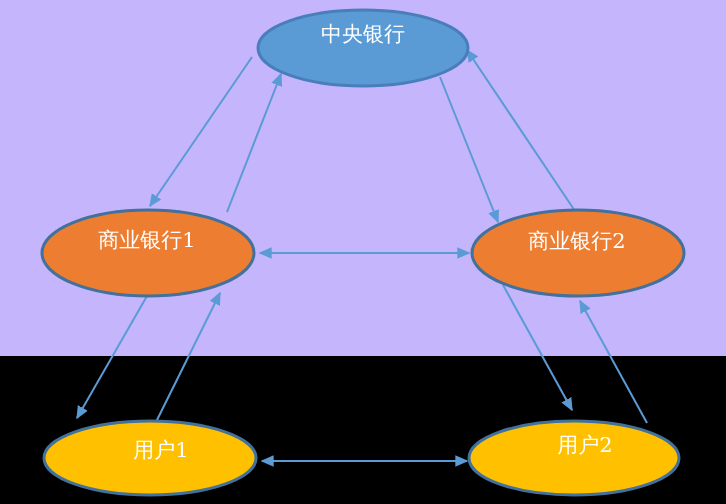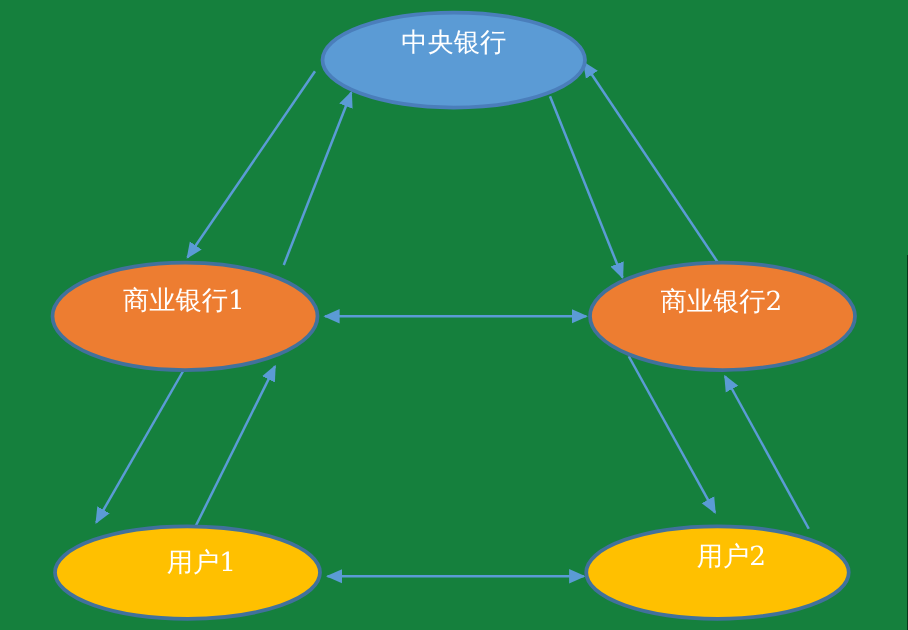--- a/index.html
+++ b/index.html
@@ -7,22 +7,22 @@
     padding: 0;
     background: #000000;
     width: 726px;
     height: 504px;
     overflow: hidden;
     font-family: "DejaVu Serif", "Liberation Serif", serif;
   }
   .canvas {
     position: relative;
     width: 726px;
-    height: 504px;
-    background: #15803d;
+    height: 356px;
+    background: #c4b5fd;
   }
   svg { display: block; }
   text {
     font-family: "DejaVu Serif", "Liberation Serif", serif;
     font-size: 21px;
     fill: #ffffff;
     text-anchor: middle;
     dominant-baseline: central;
   }
   .edge {

